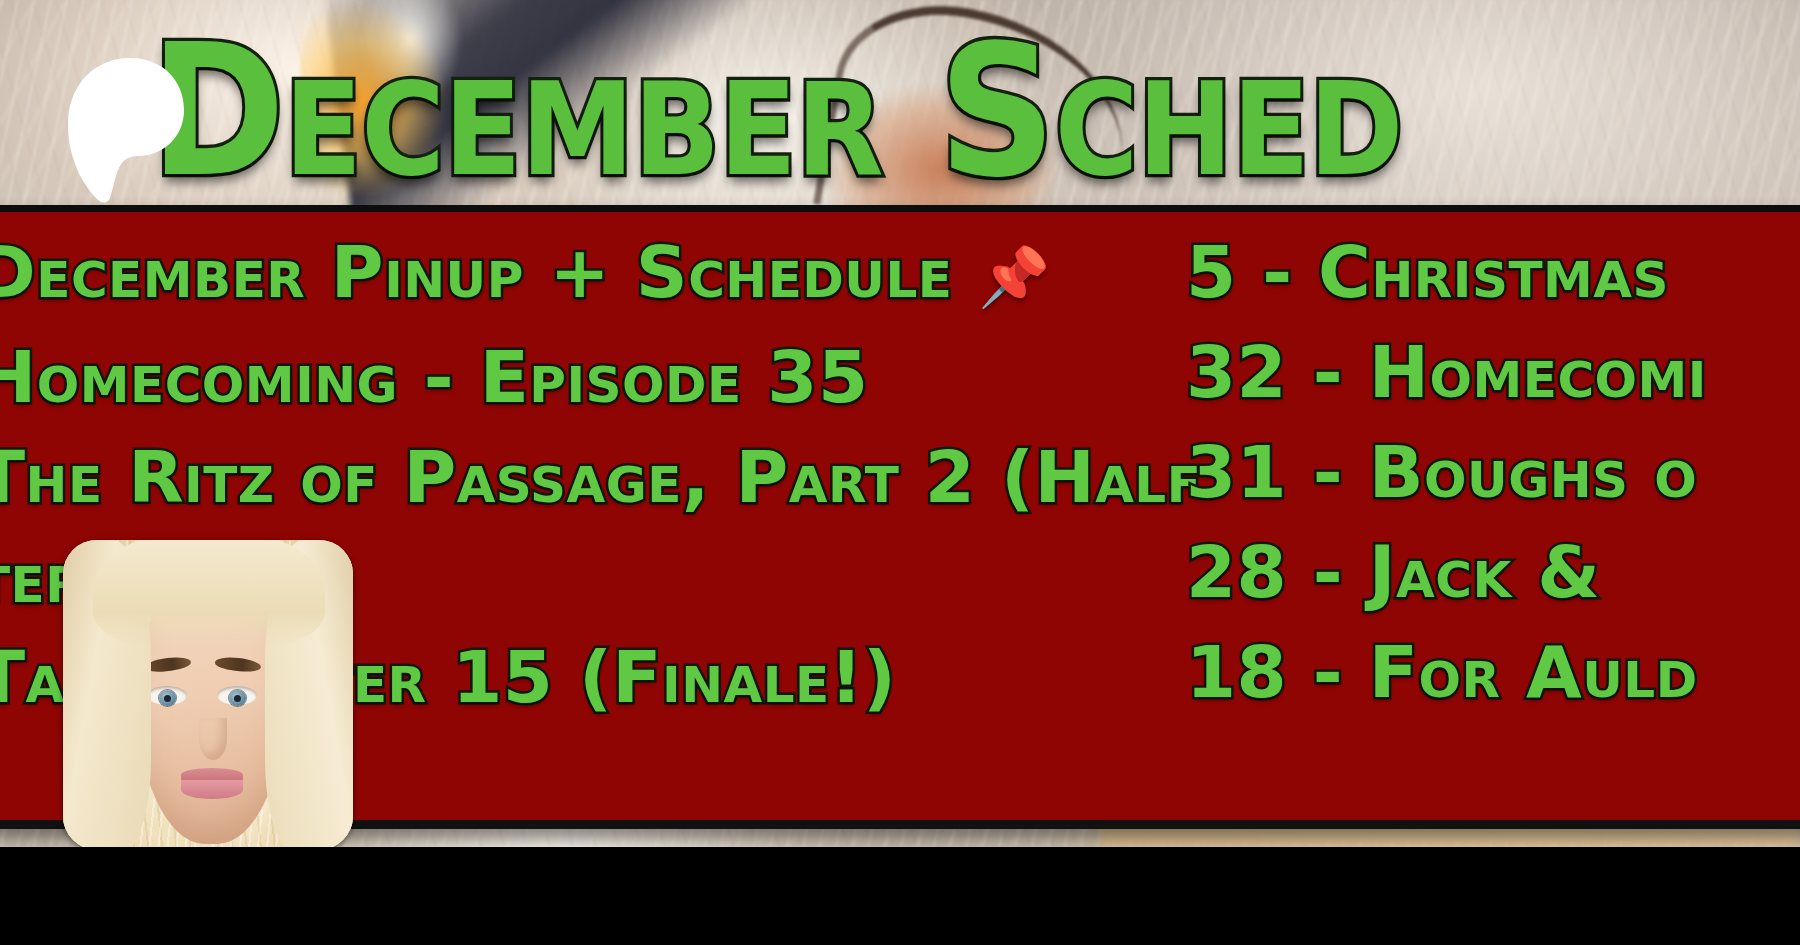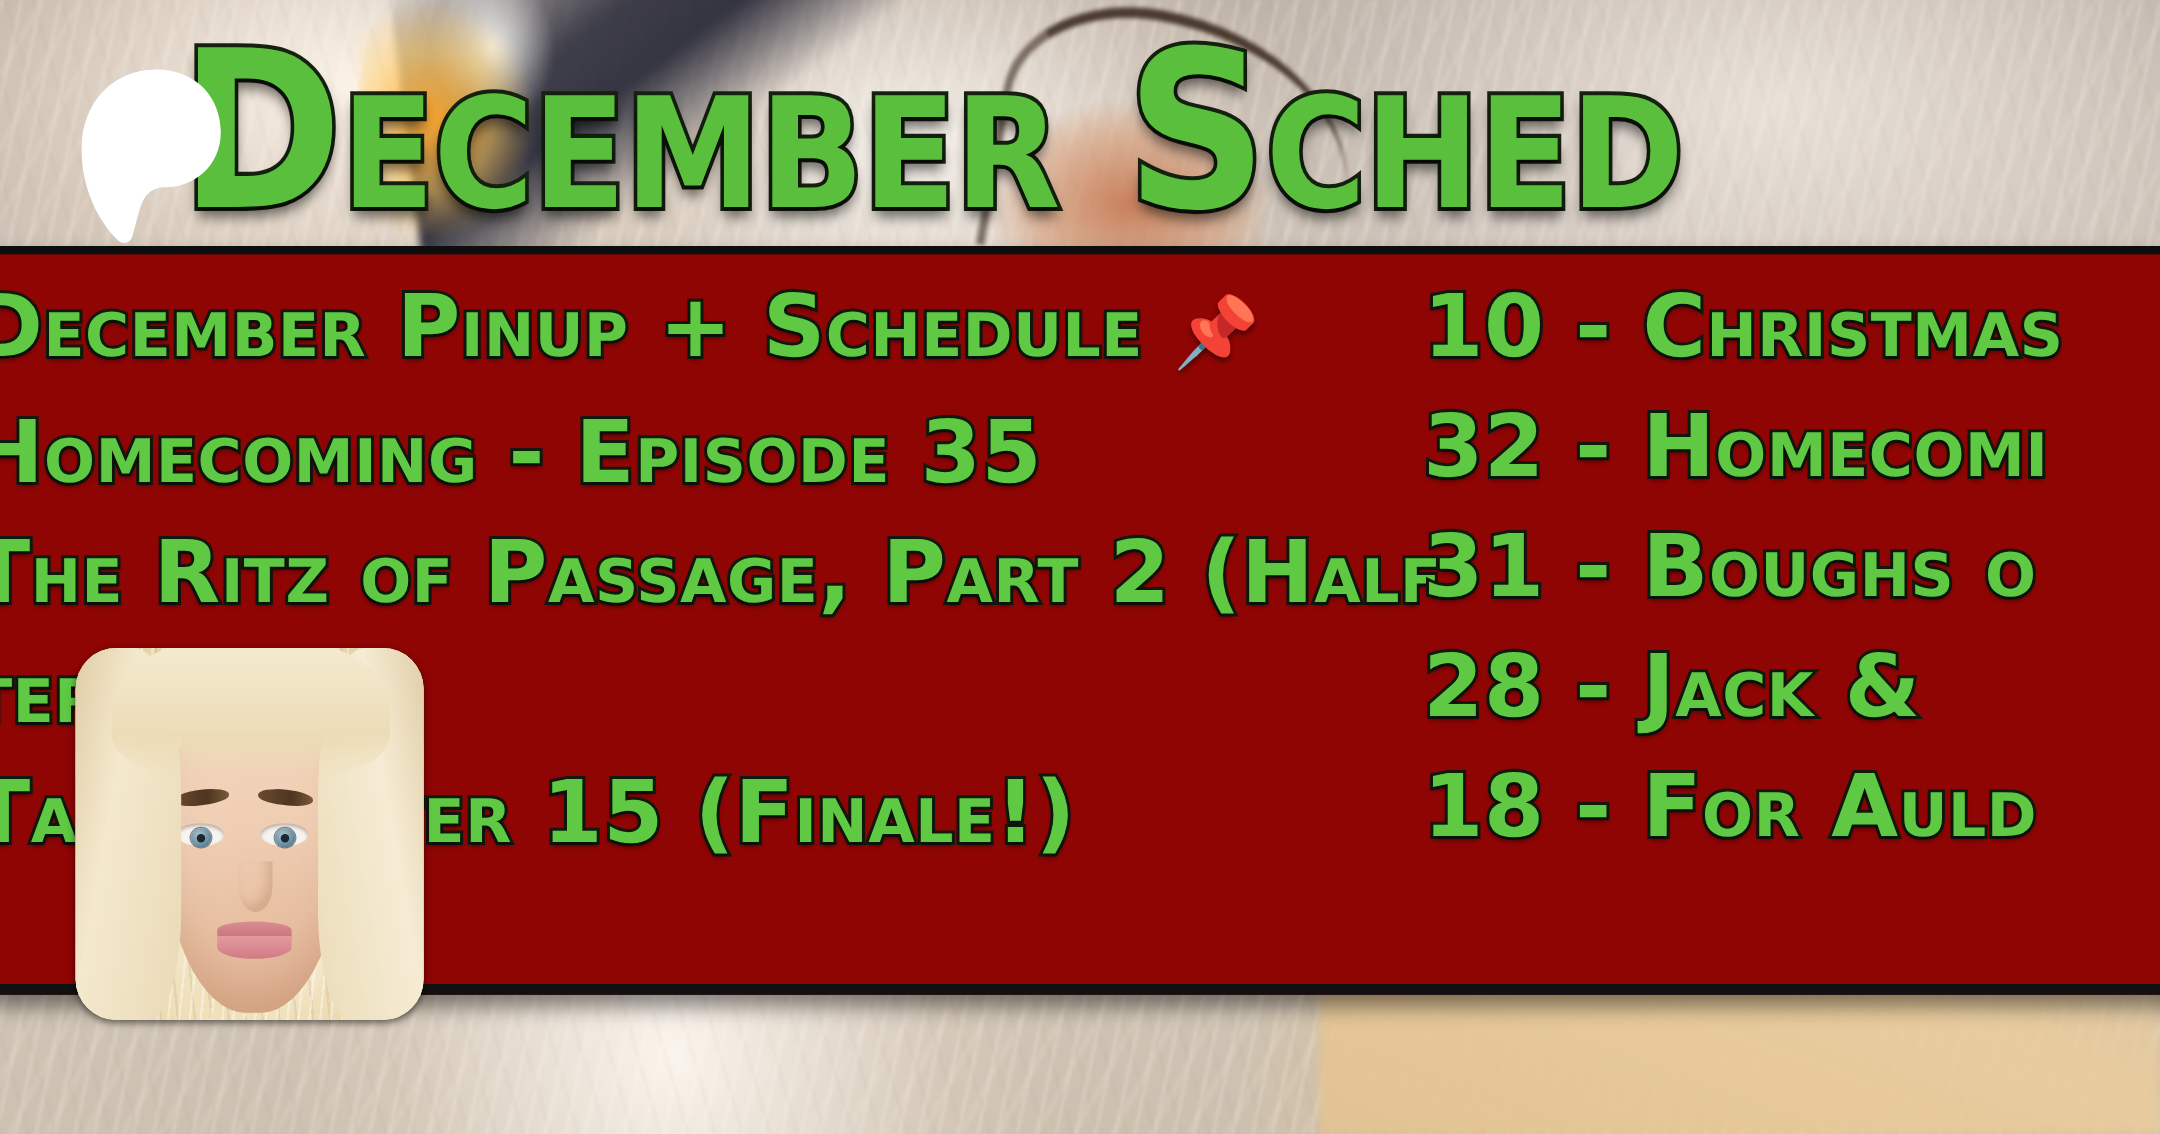--- a/index.html
+++ b/index.html
@@ -7,21 +7,21 @@
     padding: 0;
     background: #000;
   }
   body {
     font-family: "DejaVu Sans", sans-serif;
   }
 
   #stage {
     position: relative;
     width: 1800px;
-    height: 945px;
+    height: 847px;
     overflow: hidden;
     background: #cfc3b6;
   }
 
   
   .bg-art {
     position: absolute;
     inset: 0;
     background:
       radial-gradient(ellipse 520px 300px at 300px 70px, rgba(255,246,235,0.95) 0%, rgba(226,210,194,0.55) 55%, rgba(196,176,158,0) 78%),
@@ -300,21 +300,21 @@
 
       <div class="col col-left">
         <div class="sched-line"><span>December Pinup + Schedule </span><span class="pin">📌</span></div>
         <div class="sched-line"><span>Homecoming - Episode 35</span></div>
         <div class="sched-line"><span>The Ritz of Passage, Part 2 (Half</span></div>
         <div class="sched-line"><span>ter</span></div>
         <div class="sched-line"><span>Ta        - Chapter 15 (Finale!)</span></div>
       </div>
 
       <div class="col col-right">
-        <div class="sched-line"><span>10 - Christmas</span></div>
+        <div class="sched-line"><span>5 - Christmas</span></div>
         <div class="sched-line"><span>32 - Homecomi</span></div>
         <div class="sched-line"><span>31 - Boughs o</span></div>
         <div class="sched-line"><span>28 - Jack &amp; </span></div>
         <div class="sched-line"><span>18 - For Auld</span></div>
       </div>
 
     </div>
   </div>
 
   <div class="avatar">

